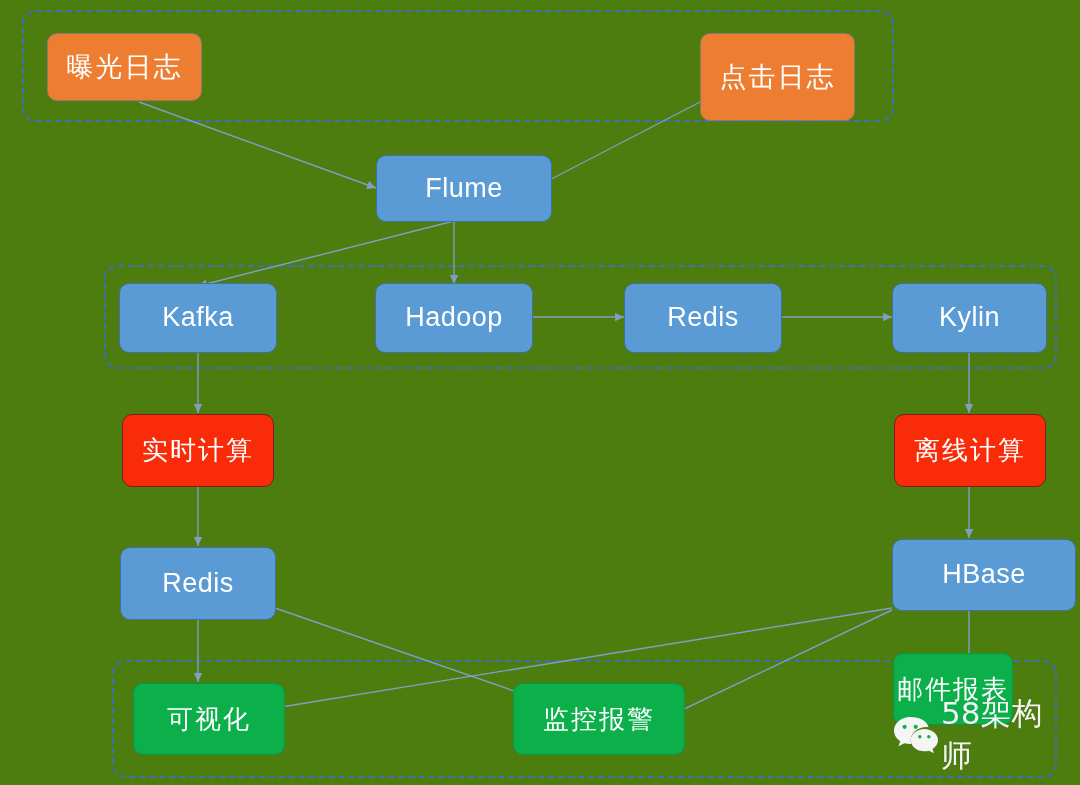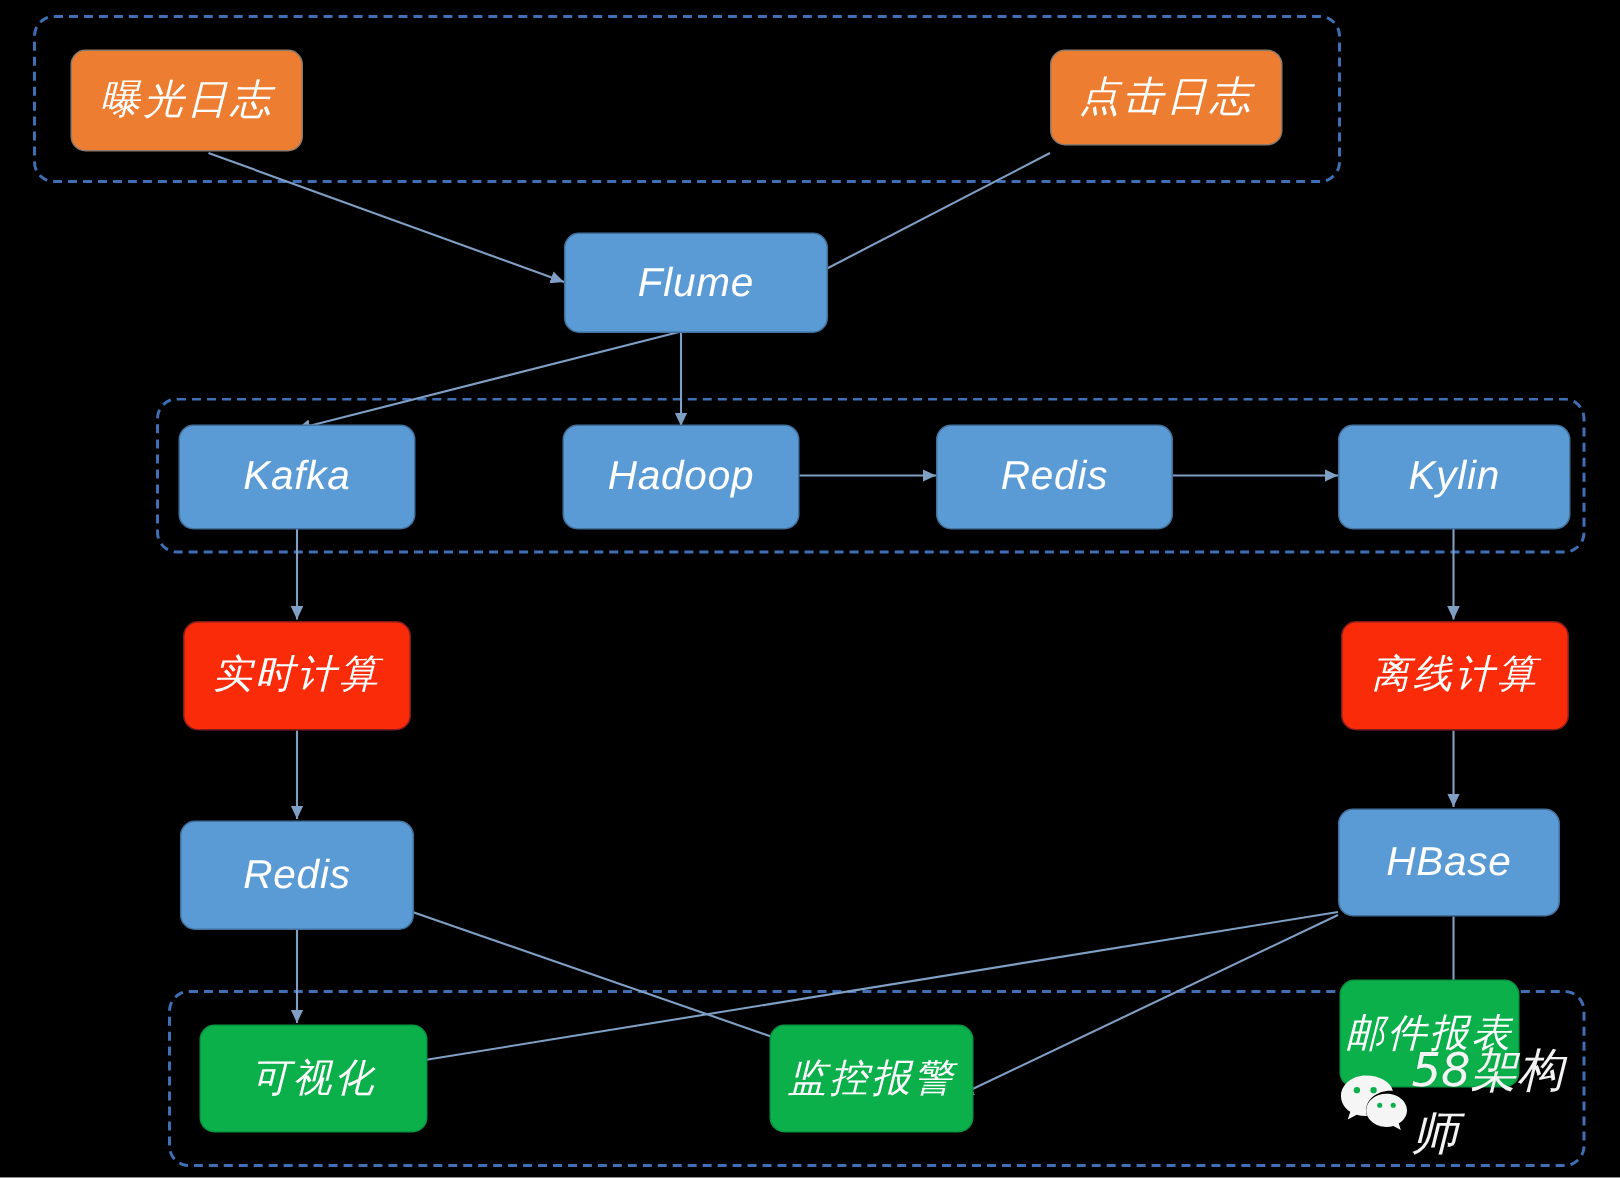--- a/index.html
+++ b/index.html
@@ -8,23 +8,22 @@
     padding: 0;
     background: #ffffff;
   }
   body {
     font-family: "Liberation Sans", "DejaVu Sans", sans-serif;
   }
   #canvas {
     position: relative;
     width: 1080px;
     height: 785px;
-    background: #000000;
+    background: #4d7c0f;
     overflow: hidden;
-    font-style: italic;
   }
   #wires {
     position: absolute;
     left: 0;
     top: 0;
     width: 1080px;
     height: 785px;
     pointer-events: none;
   }
   .group {
@@ -148,21 +147,21 @@
 
       <line x1="892" y1="610" x2="640" y2="730" marker-end="url(#ah)"></line>
 
       <line x1="969" y1="611" x2="969" y2="682" marker-end="url(#ah)"></line>
     </g>
   </svg>
 
   <div class="node node-orange" style="left:47px; top:33px; width:155px; height:68px;">
     <span class="label cjk">曝光日志</span>
   </div>
-  <div class="node node-orange" style="left:700px; top:33px; width:155px; height:64px;">
+  <div class="node node-orange" style="left:700px; top:33px; width:155px; height:88px;">
     <span class="label cjk">点击日志</span>
   </div>
 
   <div class="node node-blue" style="left:376px; top:155px; width:176px; height:67px;">
     <span class="label">Flume</span>
   </div>
 
   <div class="node node-blue" style="left:119px; top:283px; width:158px; height:70px;">
     <span class="label">Kafka</span>
   </div>
@@ -179,28 +178,28 @@
   <div class="node node-red" style="left:122px; top:414px; width:152px; height:73px;">
     <span class="label cjk">实时计算</span>
   </div>
   <div class="node node-red" style="left:894px; top:414px; width:152px; height:73px;">
     <span class="label cjk">离线计算</span>
   </div>
 
   <div class="node node-blue" style="left:120px; top:547px; width:156px; height:73px;">
     <span class="label">Redis</span>
   </div>
-  <div class="node node-blue" style="left:892px; top:539px; width:148px; height:72px;">
+  <div class="node node-blue" style="left:892px; top:539px; width:184px; height:72px;">
     <span class="label">HBase</span>
   </div>
 
   <div class="node node-green" style="left:133px; top:683px; width:152px; height:72px;text-align:center;">
     <span class="label cjk">可视化</span>
   </div>
-  <div class="node node-green" style="left:513px; top:683px; width:136px; height:72px;">
+  <div class="node node-green" style="left:513px; top:683px; width:172px; height:72px;">
     <span class="label cjk">监控报警</span>
   </div>
   <div class="node node-green" style="left:893px; top:653px; width:120px; height:72px;">
     <span class="label cjk">邮件报表</span>
   </div>
 
   <div id="watermark">
     <svg class="wm-icon" viewBox="0 0 46 40" xmlns="http://www.w3.org/2000/svg">
       <g fill="#f5f5f5">
         <path d="M17.5 2C8.4 2 1 8.1 1 15.6c0 4.3 2.4 8.1 6.2 10.6l-1.7 5.1 6-3.1c1.9.5 3.9.8 6 .8h.8c-.4-1.2-.6-2.4-.6-3.7 0-7.3 7.2-13.2 16.1-13.2.6 0 1.2 0 1.8.1C34.1 6.1 26.6 2 17.5 2z"></path>

